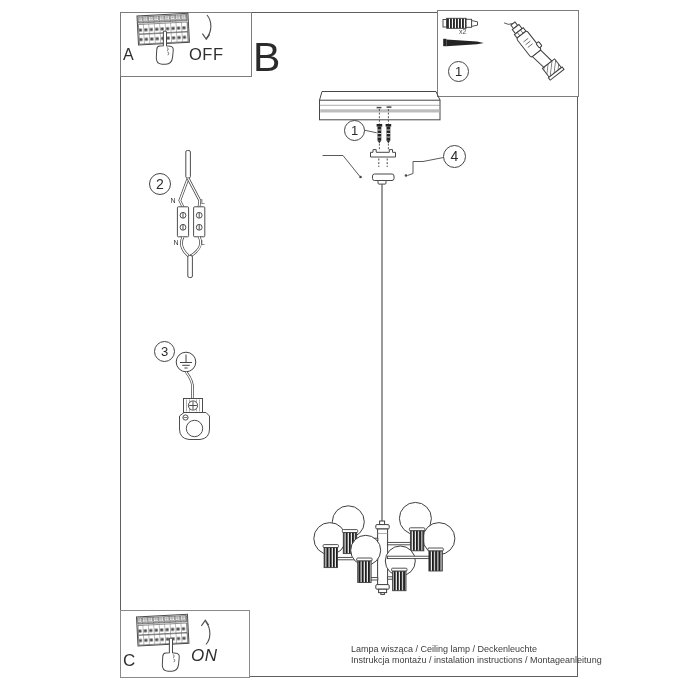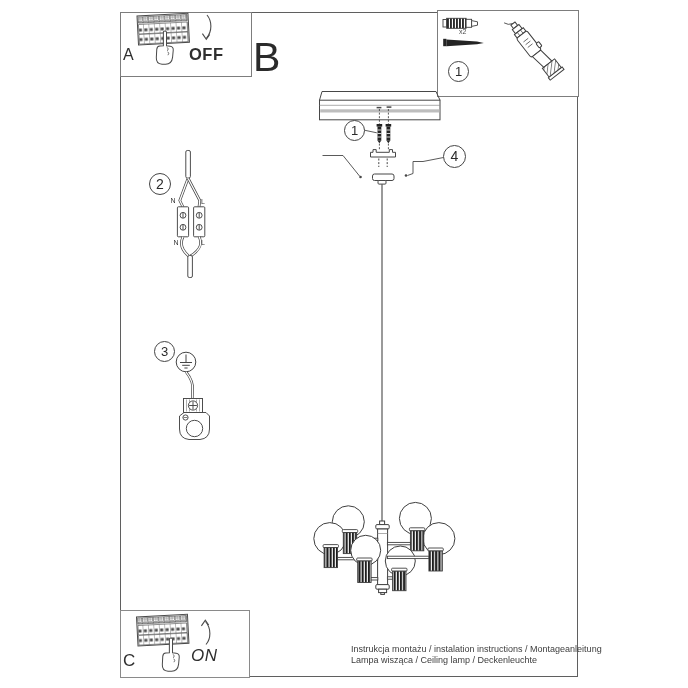--- a/index.html
+++ b/index.html
@@ -7,21 +7,21 @@
           font-family:"Liberation Sans",sans-serif;color:#2f2f2f;}
   .abs{position:absolute;}
   .frame{left:120px;top:12px;width:456px;height:663px;border:1px solid #5f5f5f;}
   .stepbox{background:#fff;border:1px solid #7d7d7d;}
   .boxA{left:120px;top:12px;width:130px;height:63px;}
   .box1{left:437px;top:10px;width:140px;height:85px;}
   .boxC{left:120px;top:610px;width:128px;height:66px;border-color:#8a8a8a;}
   svg.art{position:absolute;left:0;top:0;width:688px;height:688px;pointer-events:none;}
   .lbl{position:absolute;white-space:nowrap;}
   .lblA{left:123px;top:46px;font-size:16px;}
-  .lblOFF{left:189px;top:45px;font-size:16.5px;letter-spacing:.5px;font-weight:bold;}
+  .lblOFF{left:189px;top:45px;font-size:16.5px;letter-spacing:.5px;}
   .lblB{left:253px;top:34px;font-size:41px;color:#2b2b2b;}
   .lblC{left:123px;top:651px;font-size:17px;}
   .lblON{left:191px;top:646px;font-size:17px;letter-spacing:.5px;font-style:italic;}
   .lblx2{left:459px;top:28px;font-size:7px;color:#4d4d4d;}
   .callout{position:absolute;border:1.2px solid #454545;border-radius:50%;background:#fff;
            text-align:center;font-size:13px;color:#2b2b2b;}
   .c19{width:19px;height:19px;line-height:19px;}
   .c21{width:21px;height:21px;line-height:21px;font-size:14px;}
   .c20{width:20px;height:20px;line-height:20px;font-size:14px;}
   .cTools{left:448px;top:61px;}
@@ -300,17 +300,17 @@
   <div class="callout c21 c4">4</div>
   <div class="callout c20 c2">2</div>
   <div class="callout c19 c3">3</div>
 
   <div class="wl wlTN">N</div>
   <div class="wl wlTL">L</div>
   <div class="wl wlBN">N</div>
   <div class="wl wlBL">L</div>
 
   <div class="lbl footer">
+    <div>Lampa wisząca / Ceiling lamp / Deckenleuchte</div>
     <div>Instrukcja montażu / instalation instructions / Montageanleitung</div>
-    <div>Lampa wisząca / Ceiling lamp / Deckenleuchte</div>
   </div>
 
 </div>
 
 </body></html>

